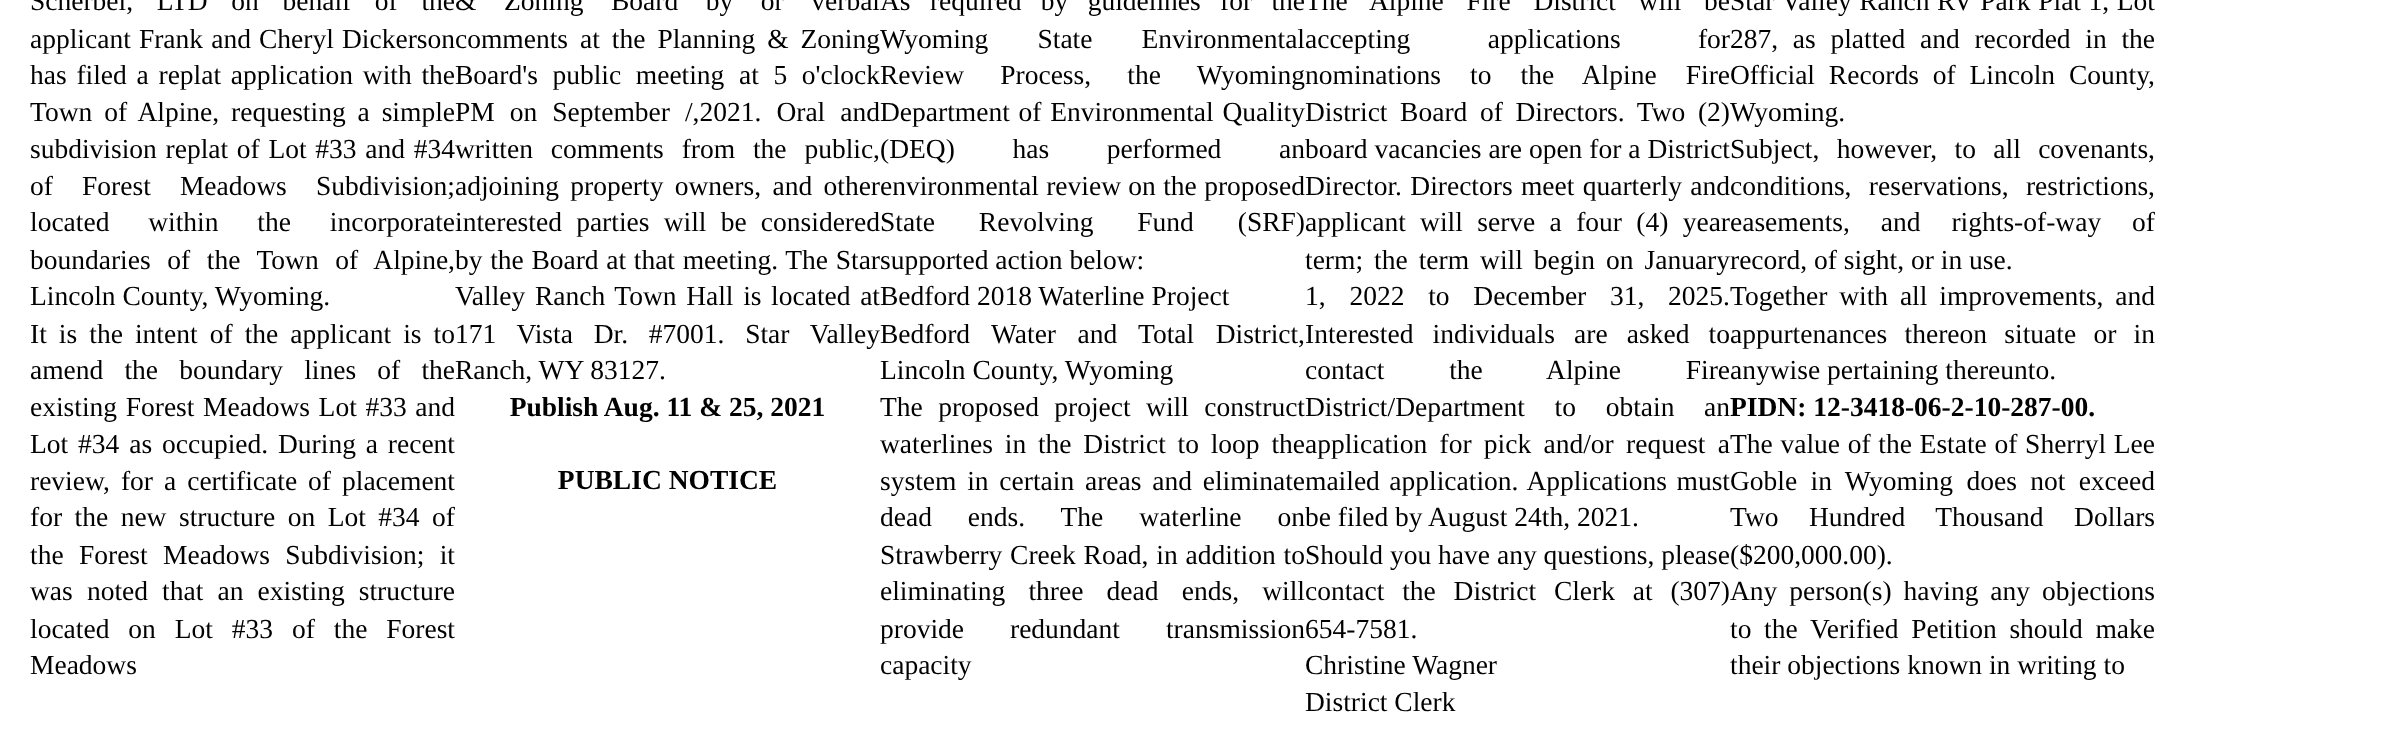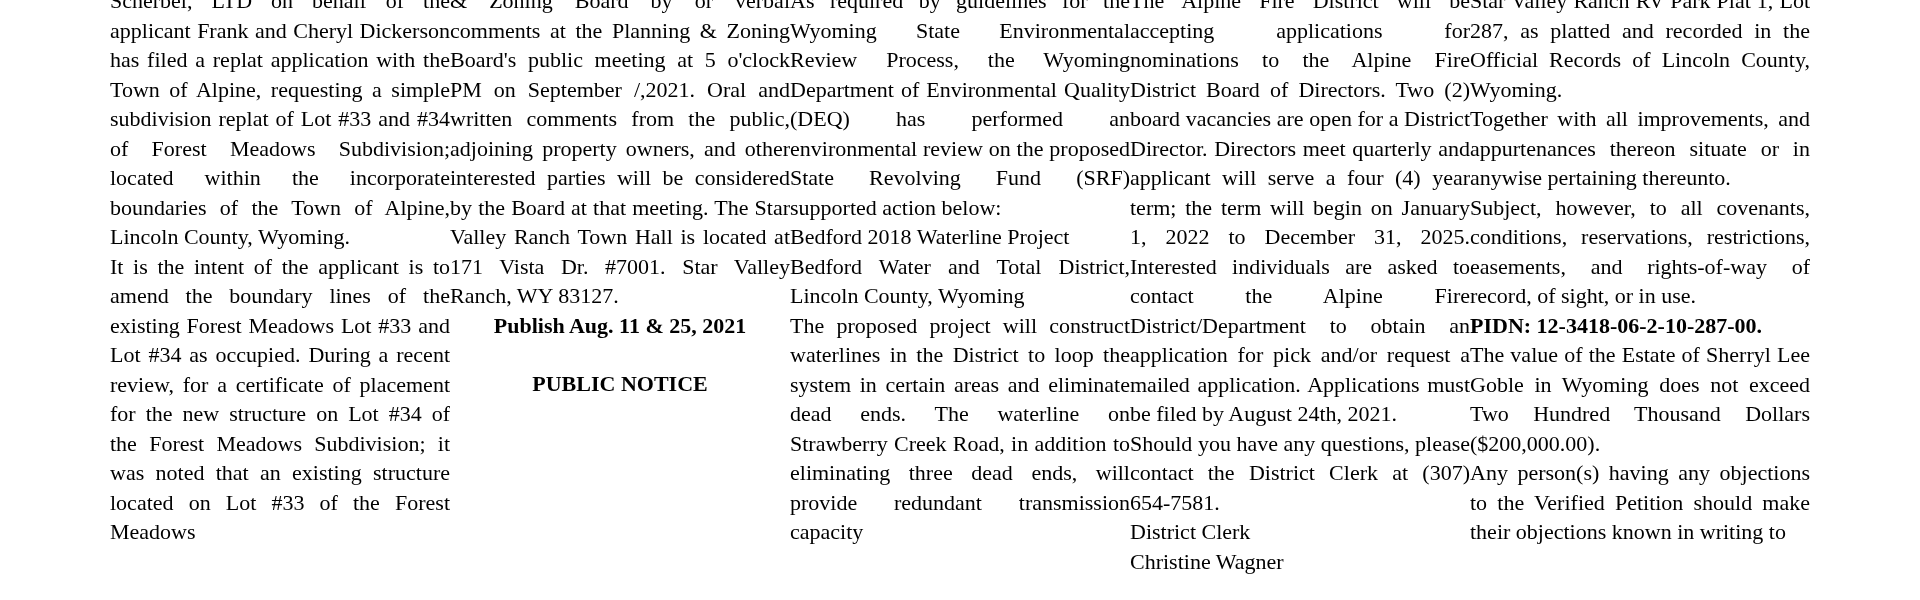--- a/index.html
+++ b/index.html
@@ -16,21 +16,21 @@
   }
   .page {
     width: 1920px;
     height: 600px;
     position: relative;
     box-sizing: border-box;
     padding: 0 24px;
     display: flex;
     flex-direction: row;
     align-items: flex-start;
-    justify-content: center;
+    justify-content: flex-start;
   }
   .column {
     width: 340px;
     height: 600px;
     overflow: hidden;
     position: relative;
     box-sizing: border-box;
   }
   .col-inner {
     position: relative;
@@ -85,29 +85,29 @@
       <p style="text-align:left;">Bedford 2018 Waterline Project</p>
       <p>Bedford Water and Total District, Lincoln County, Wyoming</p>
       <p>The proposed project will construct waterlines in the District to loop the system in certain areas and eliminate dead ends. The waterline on Strawberry Creek Road, in addition to eliminating three dead ends, will provide redundant transmission capacity</p>
     </div>
   </div>
 
   <div class="column">
     <div class="col-inner">
       <p>The Alpine Fire District will be accepting applications for nominations to the Alpine Fire District Board of Directors.  Two (2) board vacancies are open for a District Director. Directors meet quarterly and applicant will serve a four (4) year term; the term will begin on January 1, 2022 to December 31, 2025.  Interested individuals are asked to contact the Alpine Fire District/Department to obtain an application for pick and/or request a mailed application. Applications must be filed by August 24th, 2021.</p>
       <p>Should you have any questions, please contact the District Clerk at (307) 654-7581.</p>
+      <p style="text-align:left;">Christine Wagner</p>
       <p style="text-align:left;">District Clerk</p>
-      <p style="text-align:left;">Christine Wagner</p>
     </div>
   </div>
 
   <div class="column">
     <div class="col-inner">
       <p>Star Valley Ranch RV Park Plat 1, Lot 287, as platted and recorded in the Official Records of Lincoln County, Wyoming.</p>
+      <p>Subject, however, to all covenants, conditions, reservations, restrictions, easements, and rights-of-way of record, of sight, or in use.</p>
       <p>Together with all improvements, and appurtenances thereon situate or in anywise pertaining thereunto.</p>
-      <p>Subject, however, to all covenants, conditions, reservations, restrictions, easements, and rights-of-way of record, of sight, or in use.</p>
       <p style="text-align:left;font-weight:bold;">PIDN: 12-3418-06-2-10-287-00.</p>
       <p>The value of the Estate of Sherryl Lee Goble in Wyoming does not exceed Two Hundred Thousand Dollars ($200,000.00).</p>
       <p>Any person(s) having any objections to the Verified Petition should make their objections known in writing to</p>
     </div>
   </div>
 
 </div>
 
 </body></html>

